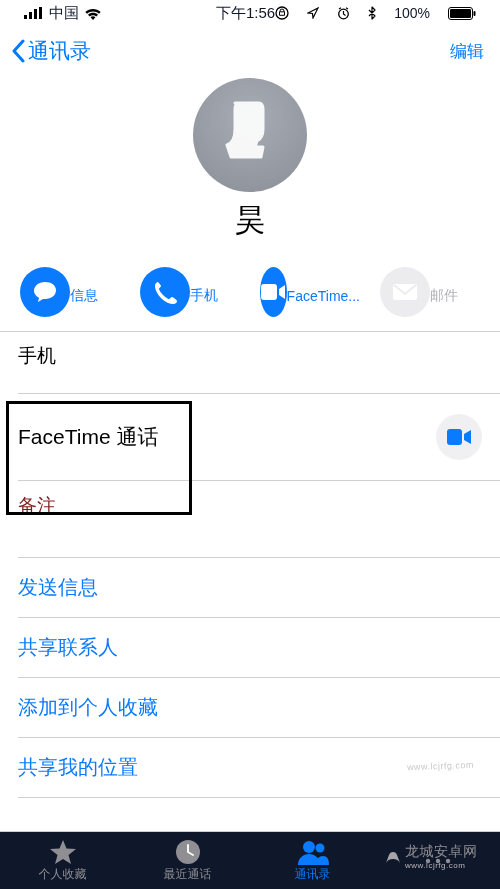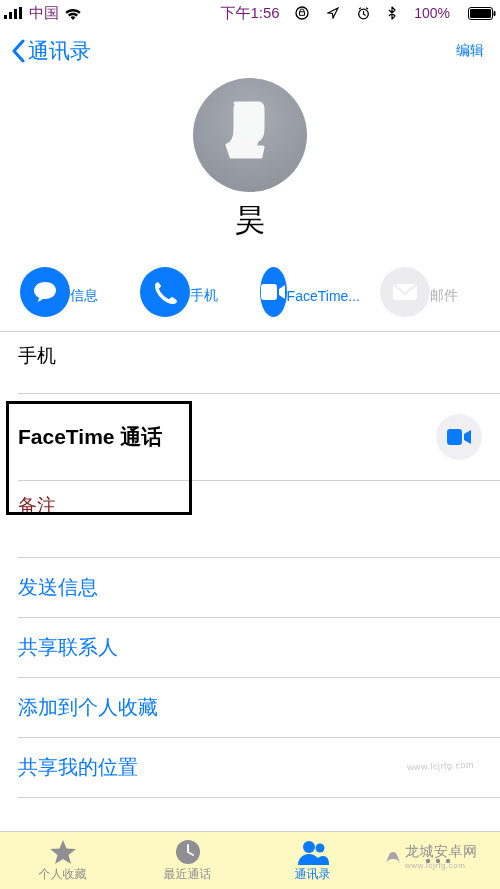--- a/index.html
+++ b/index.html
@@ -1,32 +1,32 @@
 <!DOCTYPE html>
 <html><head>
 <meta charset="utf-8">
 <style>
   * { margin: 0; padding: 0; box-sizing: border-box; font-family: -apple-system, "PingFang SC", "Helvetica Neue", sans-serif; }
   html, body { width: 500px; height: 889px; background: #fff; overflow: hidden; position: relative; }
 
   
-  .status-bar { height: 26px; display: flex; align-items: center; padding: 0 4px; font-size: 15px; color: #701a75; }
+  .status-bar { height: 26px; display: flex; align-items: center; padding: 0 24px; font-size: 15px; color: #0f172a; }
   .status-left, .status-right { display: flex; align-items: center; gap: 5px; }
   .status-left { flex: 1; }
   .status-center { flex: 0 0 auto; font-size: 15px; }
   .status-right { flex: 1; justify-content: flex-end; gap: 18px; font-size: 14px; }
   .status-right svg, .status-left svg { display: block; }
 
   
   .nav { display: flex; align-items: center; height: 50px; padding: 0 10px; }
   .nav-left, .nav-right { flex: 1; display: flex; align-items: center; }
   .nav-right { justify-content: flex-end; padding-right: 6px; }
   .nav-back { display: flex; align-items: center; color: #007aff; font-size: 21px; }
   .nav-back svg { margin-right: 2px; }
-  .nav-edit { color: #007aff; font-size: 14px; }
+  .nav-edit { color: #007aff; font-size: 17px; }
 
   
   .header { display: flex; flex-direction: column; align-items: center; padding-top: 2px; }
   .avatar { width: 114px; height: 114px; border-radius: 50%; background: radial-gradient(circle at 50% 35%, #a8acb4, #8a8e97); display: flex; align-items: center; justify-content: center; }
   .avatar svg { opacity: .92; }
   .name-row { margin-top: 8px; font-size: 30px; color: #000; display: flex; align-items: baseline; }
 
   
   .actions { display: flex; justify-content: space-around; padding: 26px 10px 14px; }
   .action { display: flex; align-items: center; width: 100px; }
@@ -37,32 +37,32 @@
   .action-label.blue { color: #0a7aff; }
   .action-label.grey { color: #b0b0b5; }
 
   .sep-full { height: 1px; background: #d1d1d5; }
 
   
   .details { padding-left: 18px; }
   .row { border-bottom: 1px solid #d1d1d5; }
   .phone-row { padding: 11px 0 24px; font-size: 19px; color: #000; position: relative; }
   .ft-row { position: relative; padding: 20px 18px 20px 0; display: flex; align-items: center; }
-  .ft-row .ft-label { font-size: 21px; color: #000; font-weight: bold; }
+  .ft-row .ft-label { font-size: 21px; color: #000; }
   .ft-video { margin-left: auto; width: 46px; height: 46px; border-radius: 50%; background: #f0f0f2; display: flex; align-items: center; justify-content: center; }
 
   
   .highlight-box { position: absolute; border: 3px solid #000; left: 6px; top: 401px; width: 186px; height: 114px; pointer-events: none; }
 
   .notes-row { padding: 12px 0 38px; font-size: 19px; color: #7f1d1d; }
 
   .link-row { padding: 16px 0; font-size: 20px; color: #0a7aff; }
 
   
-  .tabbar { position: absolute; bottom: 0; left: 0; right: 0; height: 58px; border-top: 1px solid #cfcfd3; background: #fef9c3; display: flex; }
+  .tabbar { position: absolute; bottom: 0; left: 0; right: 0; height: 58px; border-top: 1px solid #cfcfd3; background: #0f172a; display: flex; }
   .tab { flex: 1; display: flex; flex-direction: column; align-items: center; justify-content: center; color: #8e8e93; font-size: 12px; gap: 1px; }
   .tab.active { color: #0a7aff; }
   .tab svg { display: block; }
 
   
   .wm1 { position: absolute; left: 384px; top: 843px; display: flex; align-items: center; gap: 3px; pointer-events:none; }
   .wm1 .t1 { font-size: 14px; color: #918f93; font-weight: 500; letter-spacing: .5px; }
   .wm1 .t2 { font-size: 8px; color: #b7b5b8; letter-spacing: .5px; }
   .wm2 { position: absolute; right: 26px; bottom: 118px; color: #c9c7ca; font-size: 9px; letter-spacing: .5px; transform: rotate(-2deg); pointer-events:none; }
 </style>

